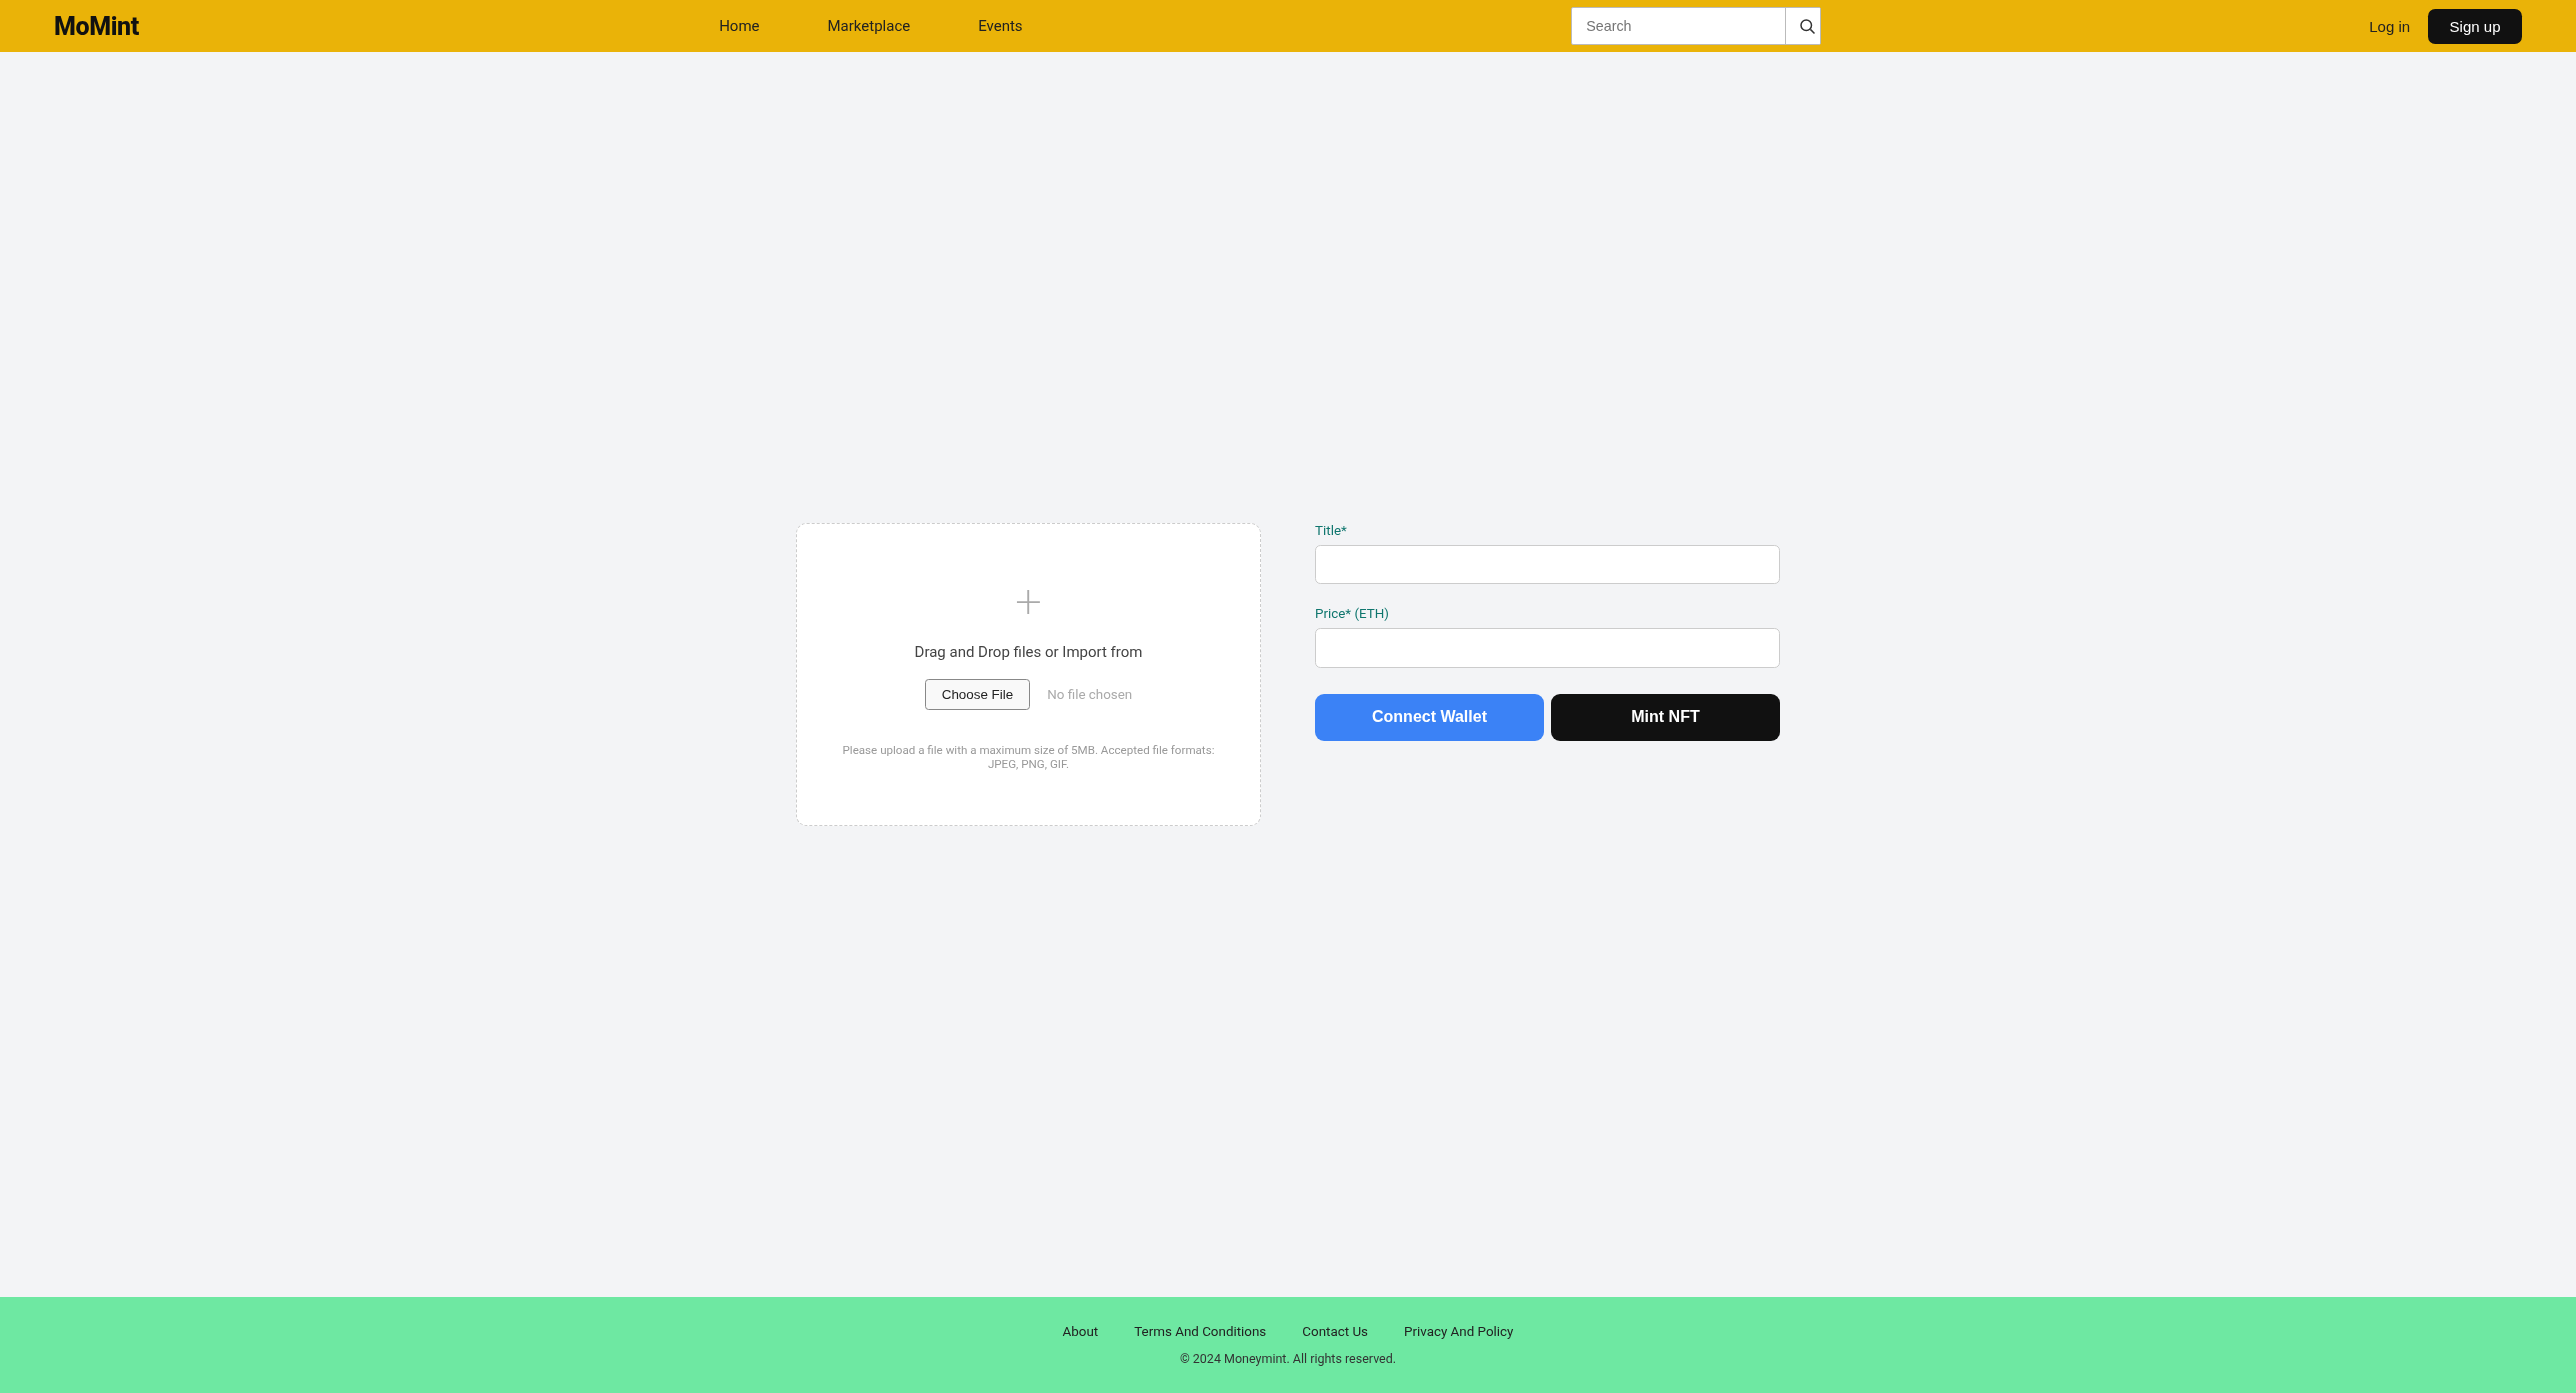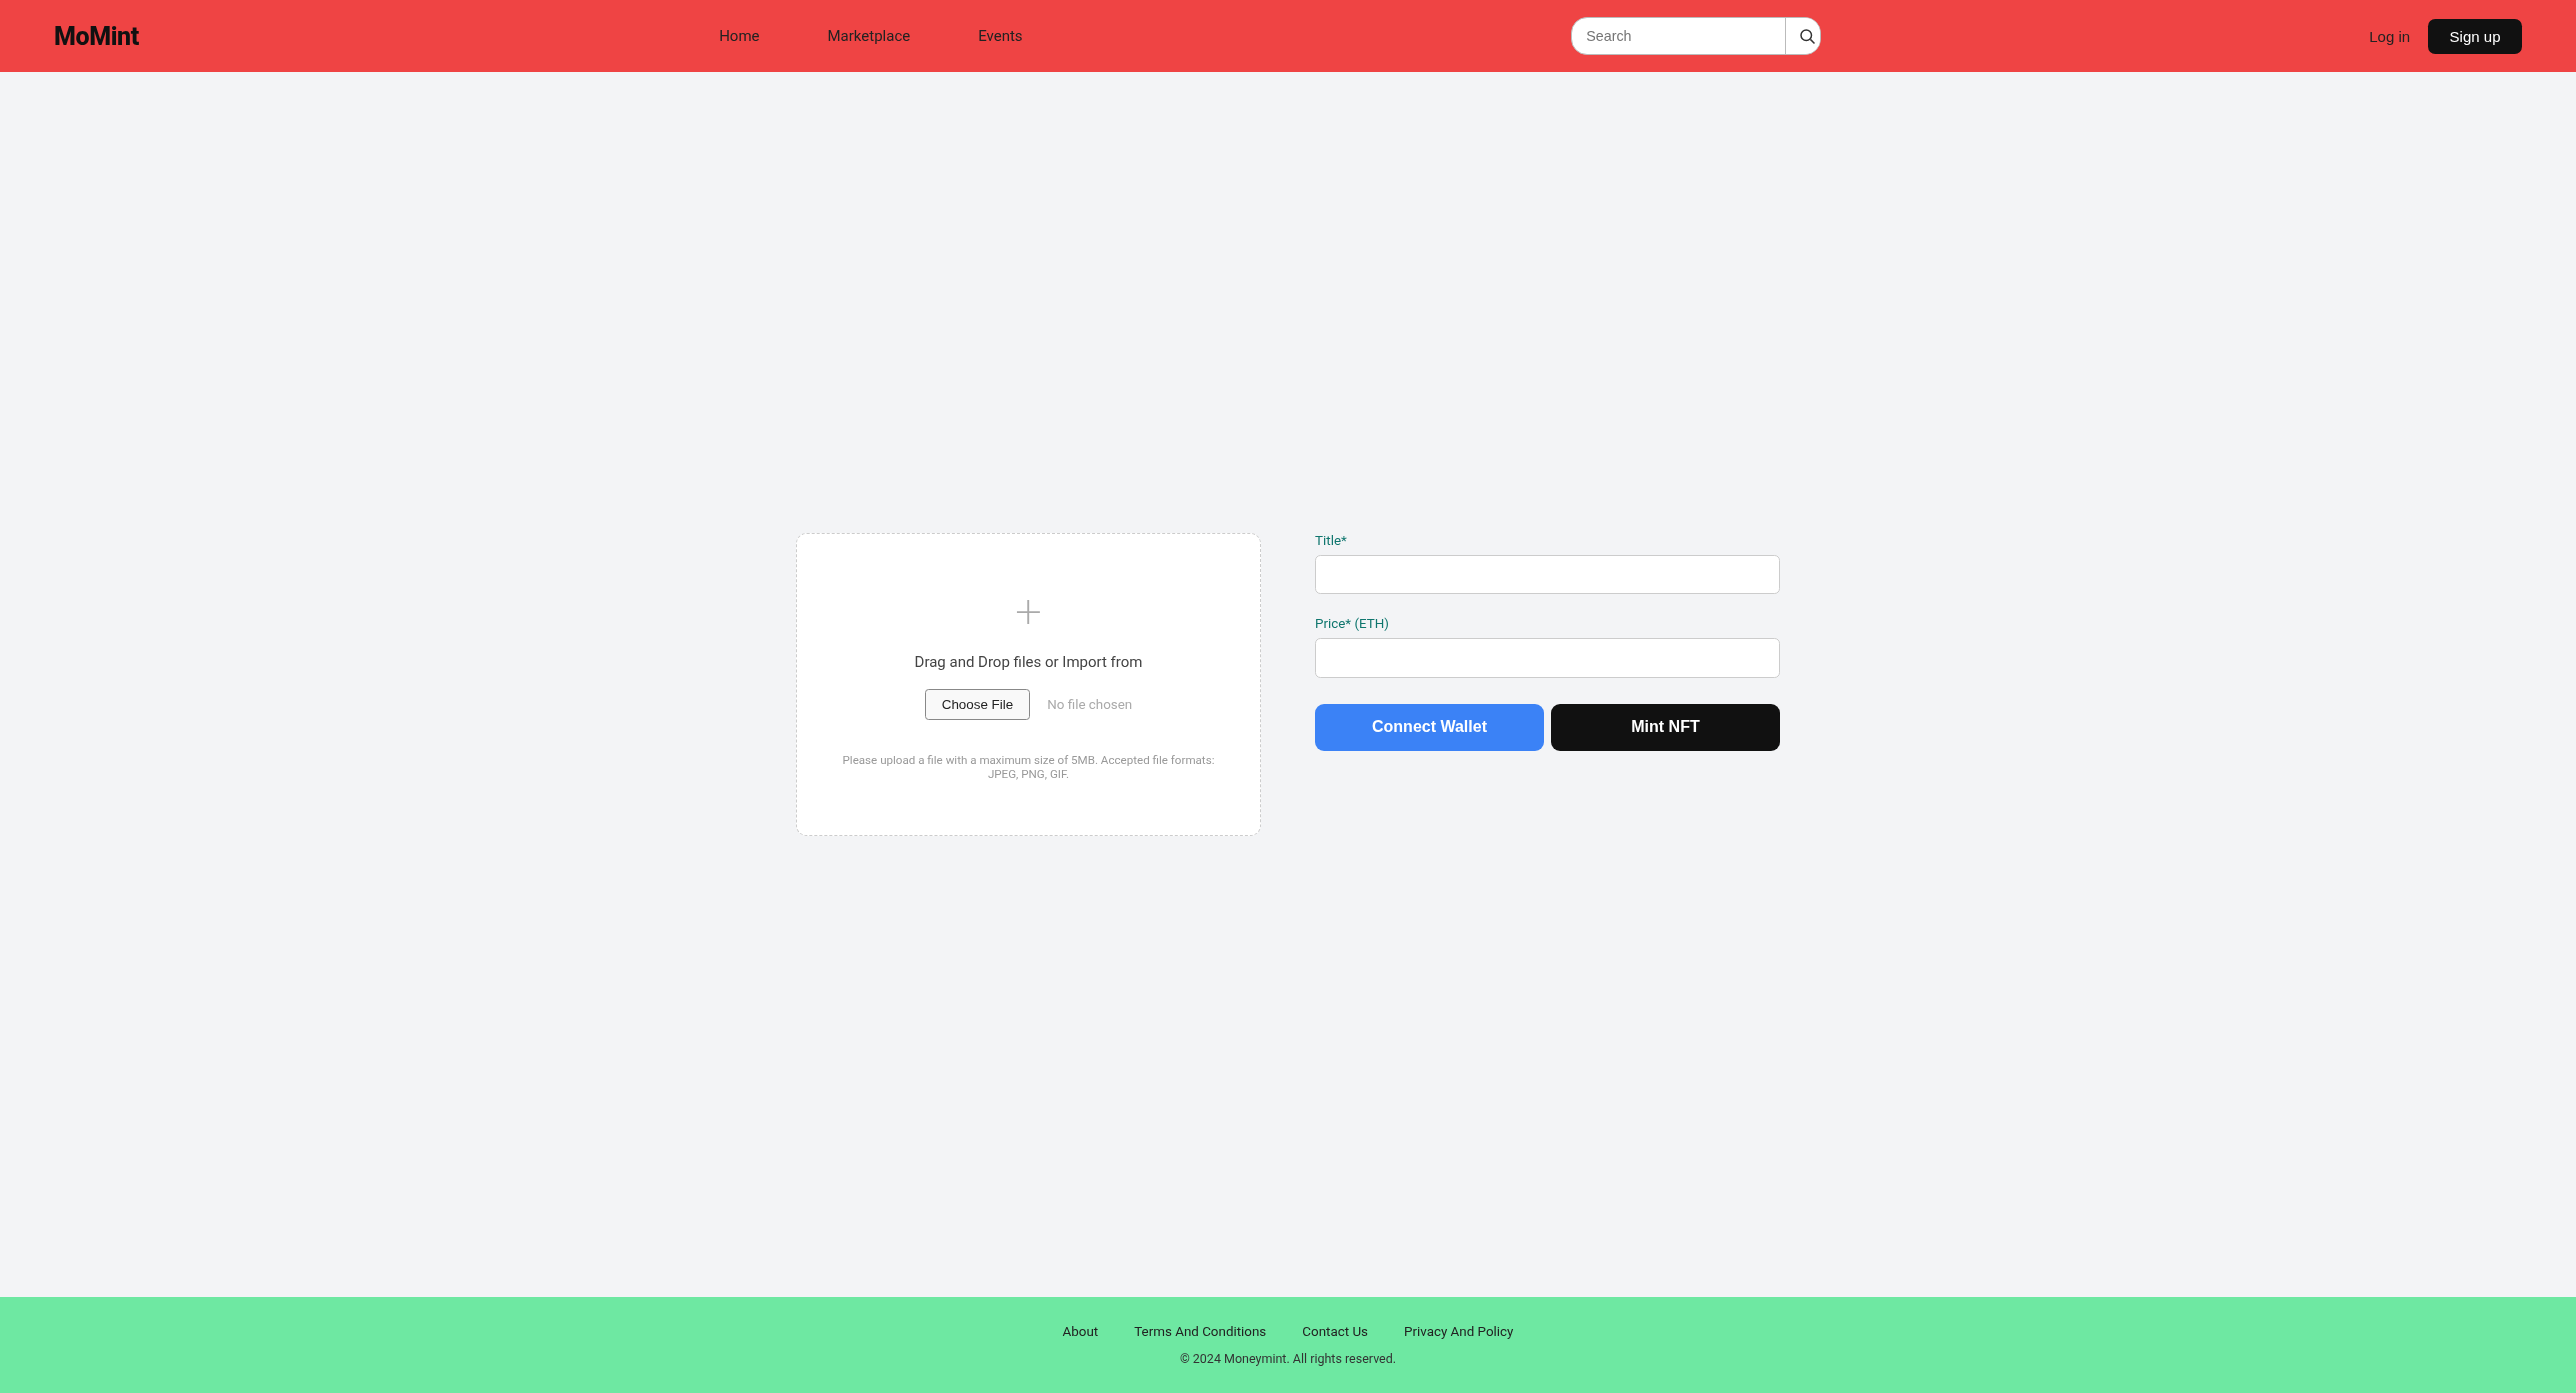--- a/index.html
+++ b/index.html
@@ -11,23 +11,23 @@
     body {
       font-family: -apple-system, BlinkMacSystemFont, 'Segoe UI', Roboto, sans-serif;
       background-color: #f3f4f6;
       min-height: 100vh;
       display: flex;
       flex-direction: column;
     }
 
     
     header {
-      background-color: #ef4444;
+      background-color: #eab308;
       padding: 0 54px;
-      height: 72px;
+      height: 52px;
       display: flex;
       align-items: center;
       justify-content: space-between;
     }
 
     .logo {
       font-size: 25px;
       font-weight: 800;
       color: #111;
       letter-spacing: -0.4px;
@@ -44,21 +44,21 @@
       color: #222;
       font-size: 15px;
       font-weight: 400;
       margin-left: 32px;
     }
 
     .search-bar {
       display: flex;
       align-items: center;
       border: 1.3px solid #bbb;
-      border-radius: 16px;
+      border-radius: 2px;
       background: #fff;
       overflow: hidden;
       width: 250px;
     }
 
     .search-bar input {
       border: none;
       outline: none;
       padding: 9px 14.3px;
       font-size: 14.3px;

